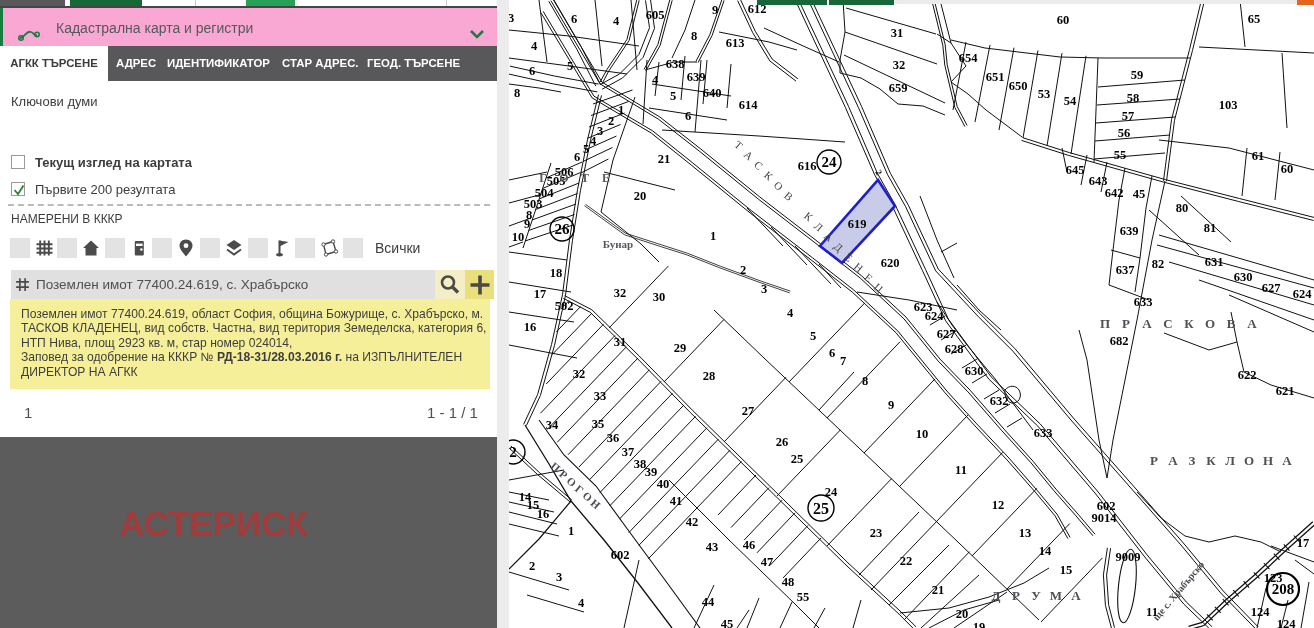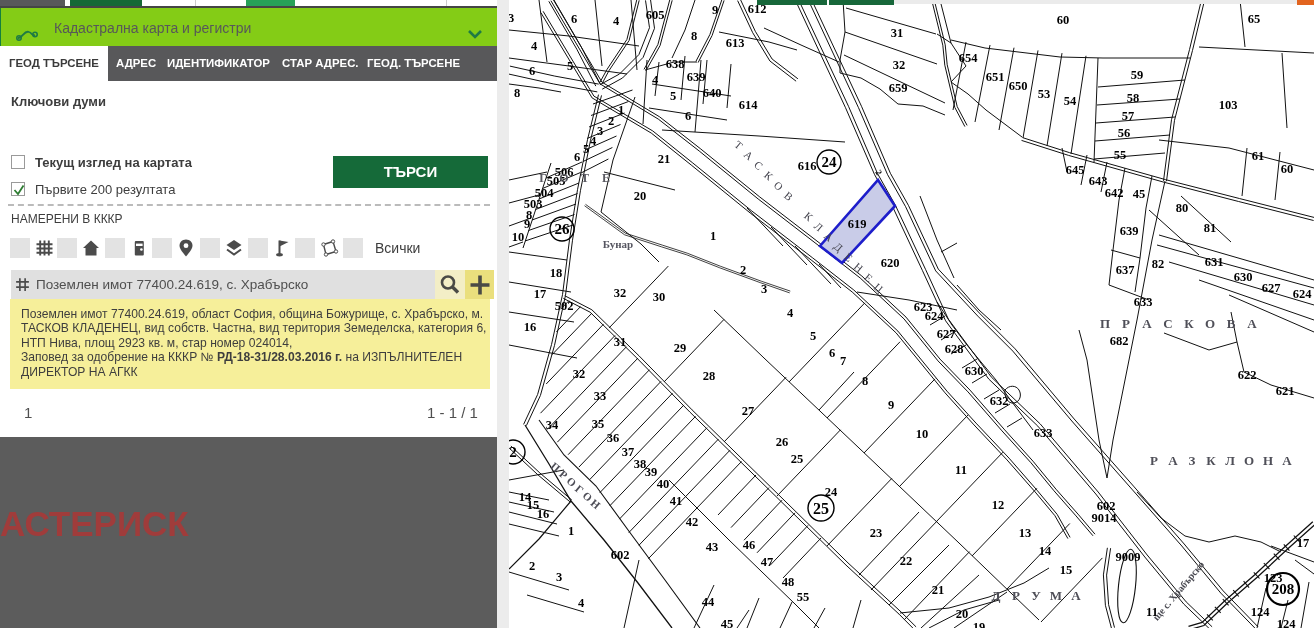--- a/index.html
+++ b/index.html
@@ -450,48 +450,47 @@
 <div style="position:absolute;left:829px;top:0;width:65px;height:5px;background:#17673a"></div>
 <div style="position:absolute;left:1297px;top:0;width:17px;height:5px;background:#e2641f"></div>
 
 <div style="position:absolute;left:0;top:0;width:497px;height:628px;background:#fff">
  <div style="position:absolute;left:0;top:0;width:65px;height:6px;background:#58585a"></div>
  <div style="position:absolute;left:70px;top:0;width:72px;height:6px;background:#156936"></div>
  <div style="position:absolute;left:246px;top:0;width:49px;height:6px;background:#27a158"></div>
  <div style="position:absolute;left:195px;top:0;width:1px;height:6px;background:#cccccc"></div>
  <div style="position:absolute;left:446px;top:0;width:1px;height:6px;background:#cccccc"></div>
  <div style="position:absolute;left:0;top:6px;width:497px;height:2px;background:#454545"></div>
- <div style="position:absolute;left:0;top:8px;width:497px;height:38px;background:#84cc16;border-left:1px solid #15803d;box-sizing:border-box">
+ <div style="position:absolute;left:0;top:8px;width:497px;height:38px;background:#f9a8d4;border-left:3px solid #15803d;box-sizing:border-box">
    <svg width="22" height="20" viewBox="0 0 22 20" style="position:absolute;left:15px;top:17px">
      <path d="M2,13 C7,13 8,5 13,7 C16,8 16,11 19,10" fill="none" stroke="#1f7a44" stroke-width="1.8"></path>
      <circle cx="3" cy="13" r="2.2" fill="none" stroke="#1f7a44" stroke-width="1.6"></circle>
      <circle cx="19" cy="9.5" r="2.2" fill="none" stroke="#1f7a44" stroke-width="1.6"></circle>
    </svg>
    <div style="position:absolute;left:53px;top:12px;font-size:14px;color:#57575a">Кадастрална карта и регистри</div>
    <svg width="14" height="9" viewBox="0 0 14 9" style="position:absolute;left:467px;top:22px">
      <path d="M1,1 L7,7 L13,1" fill="none" stroke="#1f7a44" stroke-width="2.6"></path>
    </svg>
  </div>
  <div style="position:absolute;left:0;top:46px;width:497px;height:35px;background:#58585a;color:#fff;font-size:11.4px;font-weight:bold">
-   <div style="position:absolute;left:0;top:0;width:108px;height:35px;background:#fff;color:#3b3b3b;text-align:center;line-height:35px">ГЕОД ТЪРСЕНЕ</div>
+   <div style="position:absolute;left:0;top:0;width:108px;height:35px;background:#fff;color:#3b3b3b;text-align:center;line-height:35px">АГКК ТЪРСЕНЕ</div>
    <div style="position:absolute;left:116px;top:0;line-height:35px">АДРЕС</div>
    <div style="position:absolute;left:167px;top:0;line-height:35px">ИДЕНТИФИКАТОР</div>
    <div style="position:absolute;left:282px;top:0;line-height:35px">СТАР АДРЕС.</div>
    <div style="position:absolute;left:367px;top:0;line-height:35px">ГЕОД. ТЪРСЕНЕ</div>
  </div>
- <div style="position:absolute;left:11px;top:94px;font-size:13px;font-weight:bold;color:#3d3d3d">Ключови думи</div>
+ <div style="position:absolute;left:11px;top:94px;font-size:13px;font-weight:normal;color:#3d3d3d">Ключови думи</div>
  <div style="position:absolute;left:11px;top:155px;width:14px;height:14px;border:1px solid #9a9a9a;background:#fff"></div>
  <div style="position:absolute;left:35px;top:155px;font-size:13px;font-weight:bold;color:#3d3d3d">Текущ изглед на картата</div>
  <div style="position:absolute;left:11px;top:182px;width:14px;height:14px;border:1px solid #9a9a9a;background:#fff">
    <svg width="14" height="14" viewBox="0 0 14 14">
         <path d="M2.5,7 L6,11 L11.5,2.5" fill="none" stroke="#2e7d32" stroke-width="1.8"></path>
       </svg>
  </div>
  <div style="position:absolute;left:35px;top:182px;font-size:13px;font-weight:normal;color:#3d3d3d">Първите 200 резултата</div>
- <div style="position:absolute;left:333px;top:156px;width:155px;height:32px;background:#156a39;color:#fff;font-size:15px;font-weight:bold;text-align:center;line-height:32px">ТЪРСИ</div>
  <div style="position:absolute;left:8px;top:204px;width:482px;height:0;border-top:2px dashed #bbbbbb"></div>
  <div style="position:absolute;left:11px;top:212px;font-size:12px;font-weight:normal;color:#3d3d3d">НАМЕРЕНИ В КККР</div>
 
  <div style="position:absolute;left:10px;top:238px;width:20px;height:20px;background:#e3e3e3"></div>
     <div style="position:absolute;left:57px;top:238px;width:20px;height:20px;background:#e3e3e3"></div>
     <div style="position:absolute;left:105px;top:238px;width:20px;height:20px;background:#e3e3e3"></div>
     <div style="position:absolute;left:152px;top:238px;width:20px;height:20px;background:#e3e3e3"></div>
     <div style="position:absolute;left:200px;top:238px;width:20px;height:20px;background:#e3e3e3"></div>
     <div style="position:absolute;left:248px;top:238px;width:20px;height:20px;background:#e3e3e3"></div>
     <div style="position:absolute;left:295px;top:238px;width:20px;height:20px;background:#e3e3e3"></div>
@@ -547,16 +546,16 @@
  <svg width="22" height="22" viewBox="0 0 22 22" style="position:absolute;left:469px;top:274px">
    <path d="M11,1.5 V20.5 M1.5,11 H20.5" stroke="#4a4a46" stroke-width="3.6"></path>
  </svg>
 
  <div style="position:absolute;left:10px;top:299px;width:480px;height:90px;background:#f6ef9a"></div>
  <div style="position:absolute;left:21px;top:307px;width:470px;font-size:12.1px;line-height:14.4px;color:#3e3e3e;white-space:nowrap">Поземлен имот 77400.24.619, област София, община Божурище, с. Храбърско, м.<br>ТАСКОВ КЛАДЕНЕЦ, вид собств. Частна, вид територия Земеделска, категория 6,<br>НТП Нива, площ 2923 кв. м, стар номер 024014,<br>Заповед за одобрение на КККР № <b>РД-18-31/28.03.2016 г.</b> на ИЗПЪЛНИТЕЛЕН<br>ДИРЕКТОР НА АГКК</div>
  <div style="position:absolute;left:24px;top:404px;font-size:15px;color:#4f4f4f">1</div>
  <div style="position:absolute;left:427px;top:404px;font-size:15px;color:#4f4f4f">1 - 1 / 1</div>
 
  <div style="position:absolute;left:0;top:437px;width:497px;height:191px;background:#5c5c5c">
-   <div style="position:absolute;left:0;top:67px;width:427px;text-align:left;font-size:35px;font-weight:bold;letter-spacing:0px;color:#a03c3b">АСТЕРИСК</div>
+   <div style="position:absolute;left:0;top:67px;width:427px;text-align:center;font-size:35px;font-weight:bold;letter-spacing:0px;color:#a03c3b">АСТЕРИСК</div>
  </div>
 </div>
 <div style="position:absolute;left:497px;top:0;width:12px;height:628px;background:#ececec"></div>
 
 </body></html>

